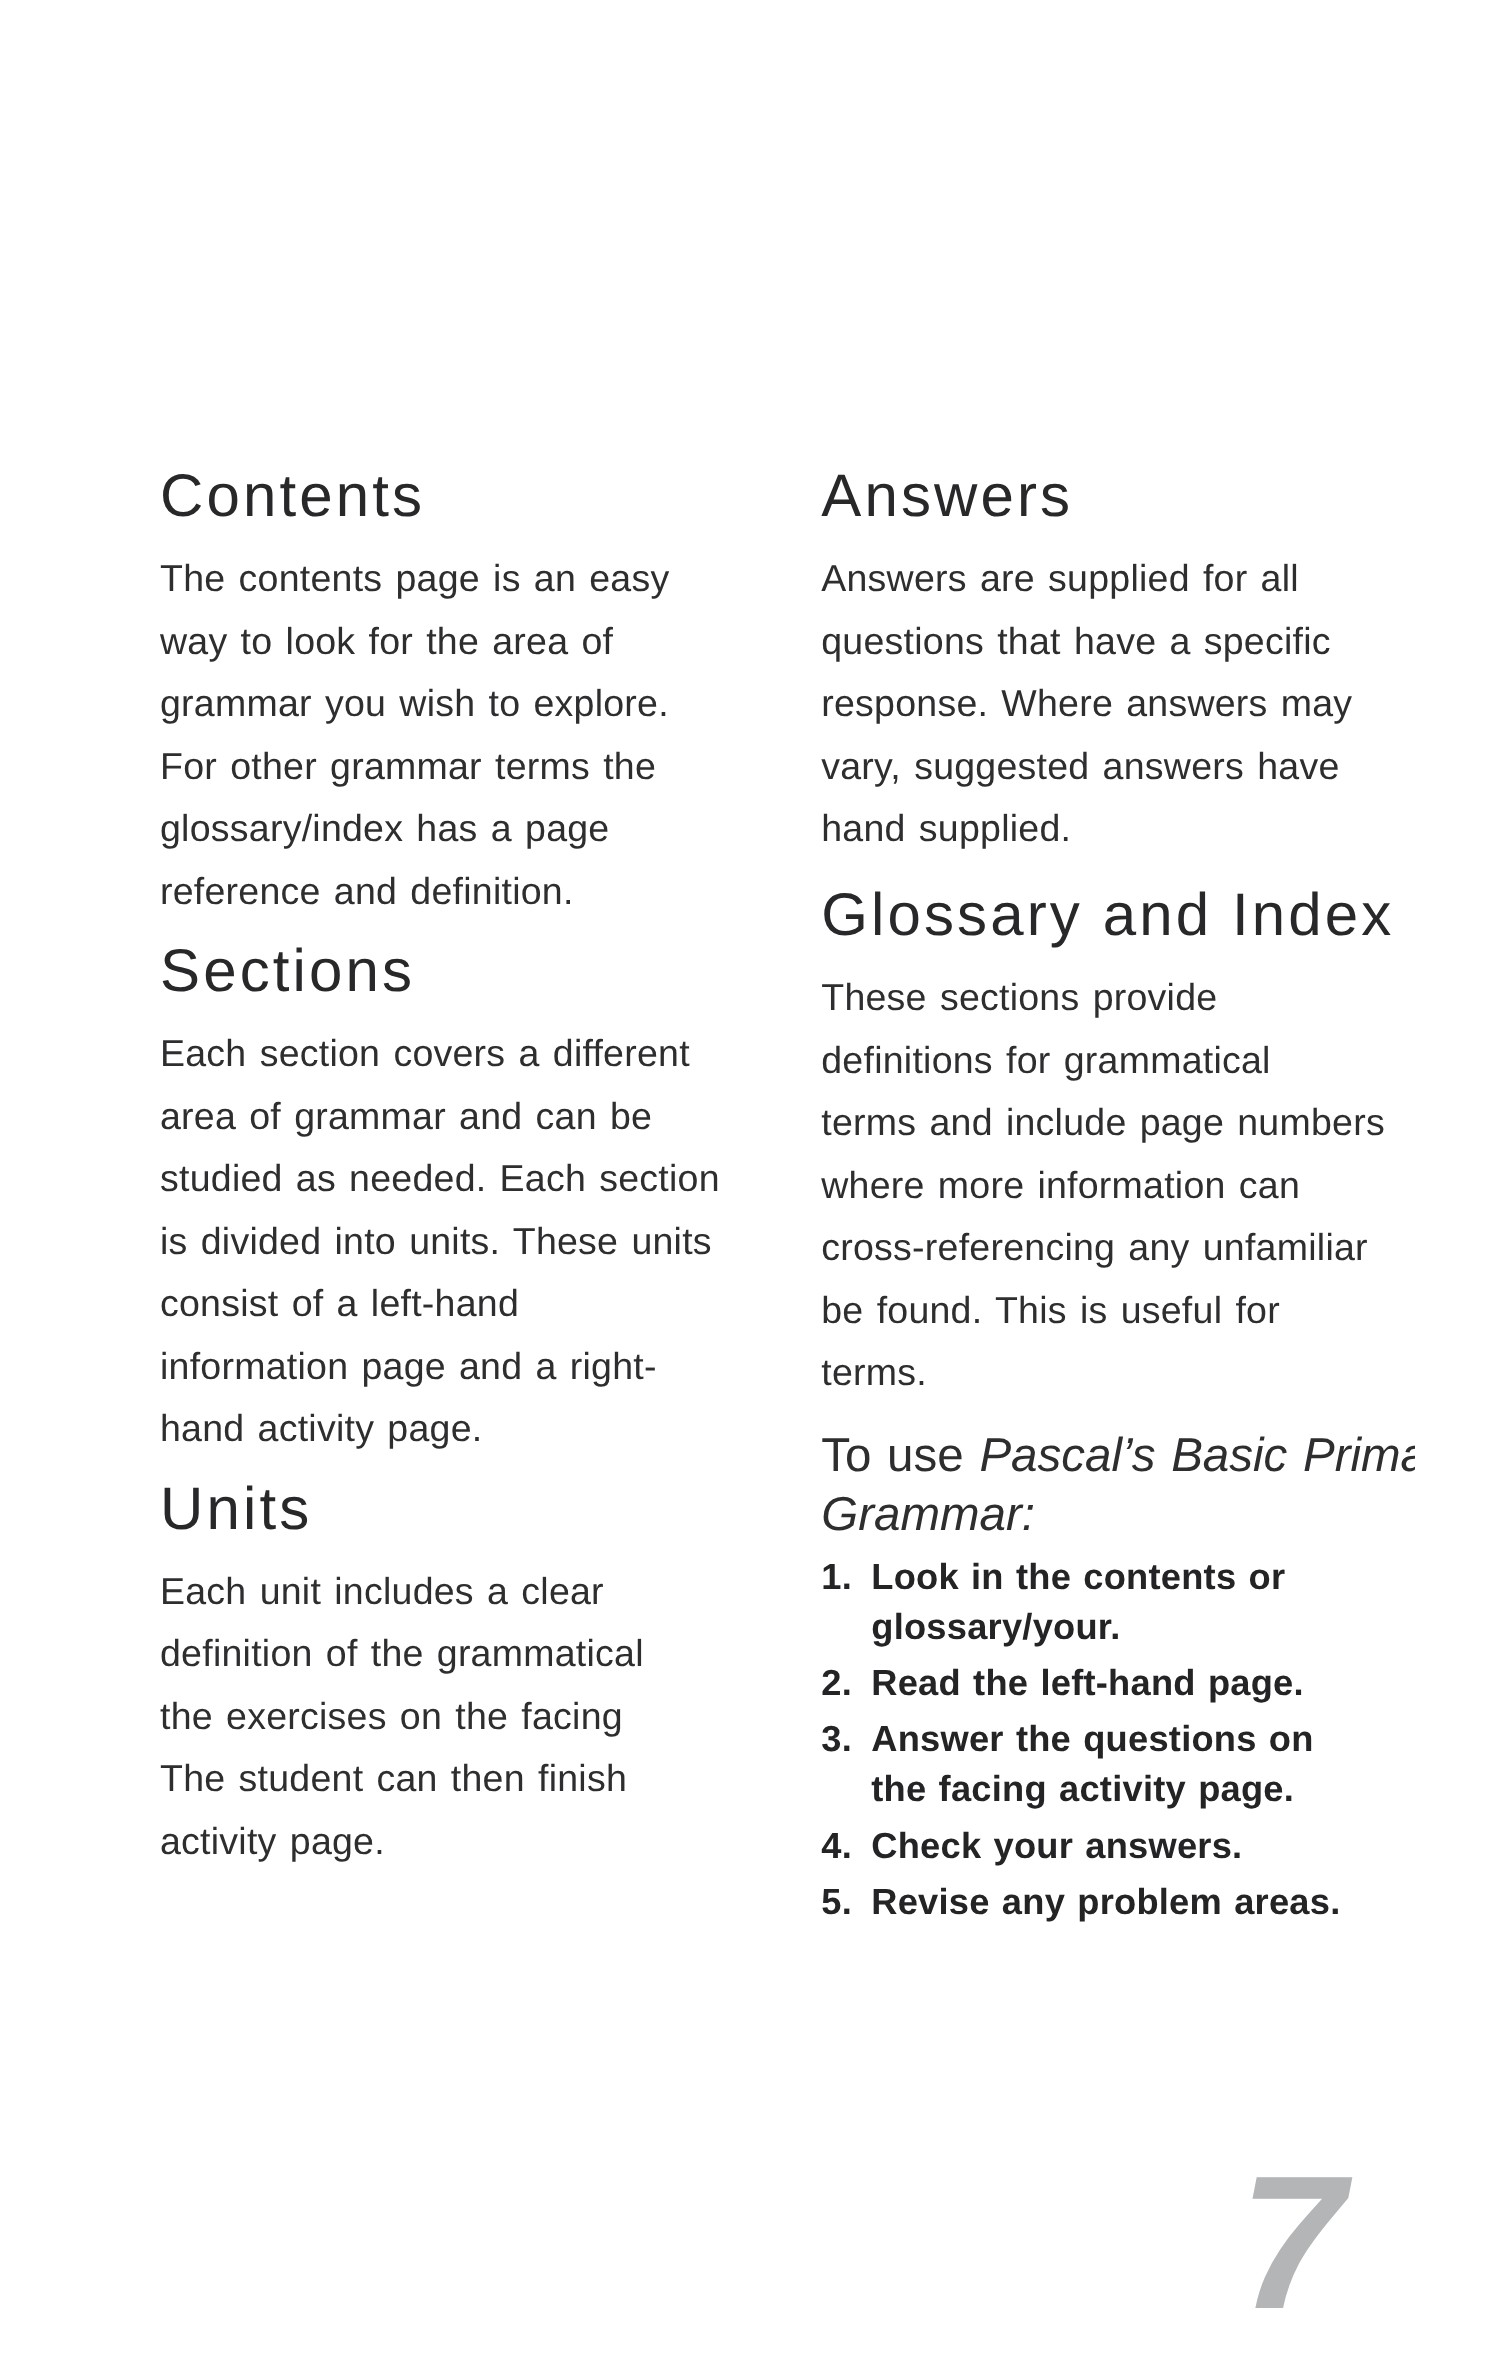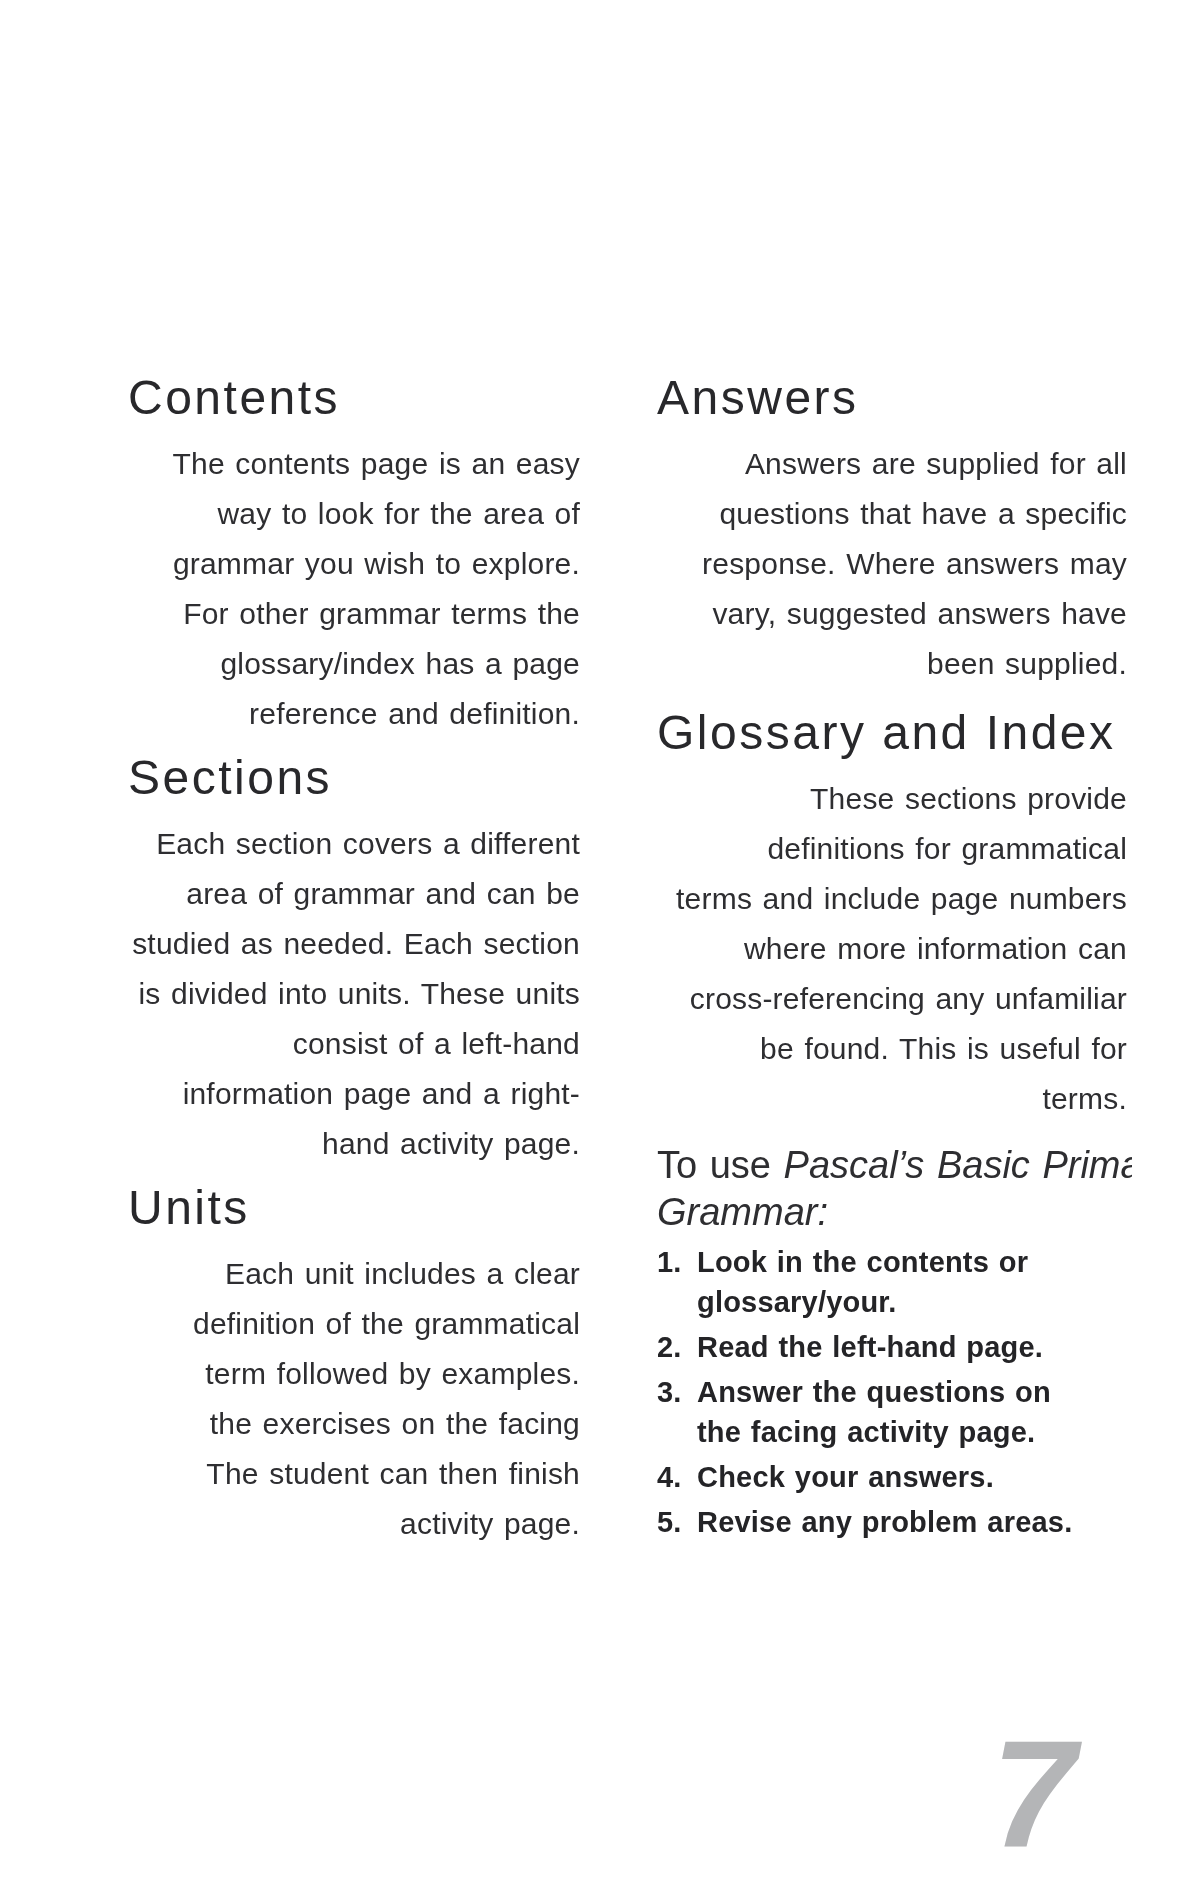--- a/index.html
+++ b/index.html
@@ -34,21 +34,21 @@
     white-space: nowrap;
   }
   .para {
     margin: 0;
     font-size: 30px;
     line-height: 50px;
     word-spacing: 2px;
     letter-spacing: 0.2px;
     color: #2e2e31;
   }
-  .para .line { display: block; white-space: nowrap; text-align: right; }
+  .para .line { display: block; white-space: nowrap; }
 
   .sec .para { margin-top: 15px; }
   #left-col .sec + .sec { margin-top: 13px; }
   #right-col .sec + .sec { margin-top: 18px; }
 
   .usage-intro {
     margin-top: 18px;
     font-size: 38px;
     line-height: 47px;
     word-spacing: 2px;
@@ -118,39 +118,38 @@
           <span class="line">information page and a right-</span>
           <span class="line">hand activity page.</span>
         </div>
     </section>
 
     <section class="sec">
       <h2 class="sec-heading">Units</h2>
       <div class="para">
           <span class="line">Each unit includes a clear</span>
           <span class="line">definition of the grammatical</span>
-          <span class="line">term followed by examples.</span>
           <span class="line">the exercises on the facing</span>
           <span class="line">The student can then finish</span>
           <span class="line">activity page.</span>
         </div>
     </section>
 
   </div>
 
   <div id="right-col" class="col">
 
     <section class="sec">
       <h2 class="sec-heading">Answers</h2>
       <div class="para">
           <span class="line">Answers are supplied for all</span>
           <span class="line">questions that have a specific</span>
           <span class="line">response. Where answers may</span>
           <span class="line">vary, suggested answers have</span>
-          <span class="line">been supplied.</span>
+          <span class="line">hand supplied.</span>
         </div>
     </section>
 
     <section class="sec">
       <h2 class="sec-heading">Glossary and Index</h2>
       <div class="para">
           <span class="line">These sections provide</span>
           <span class="line">definitions for grammatical</span>
           <span class="line">terms and include page numbers</span>
           <span class="line">where more information can</span>

